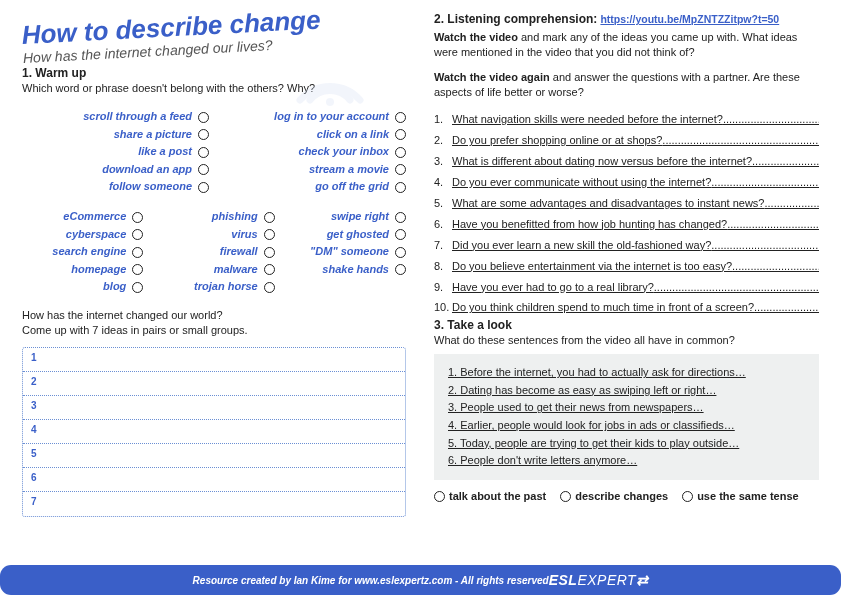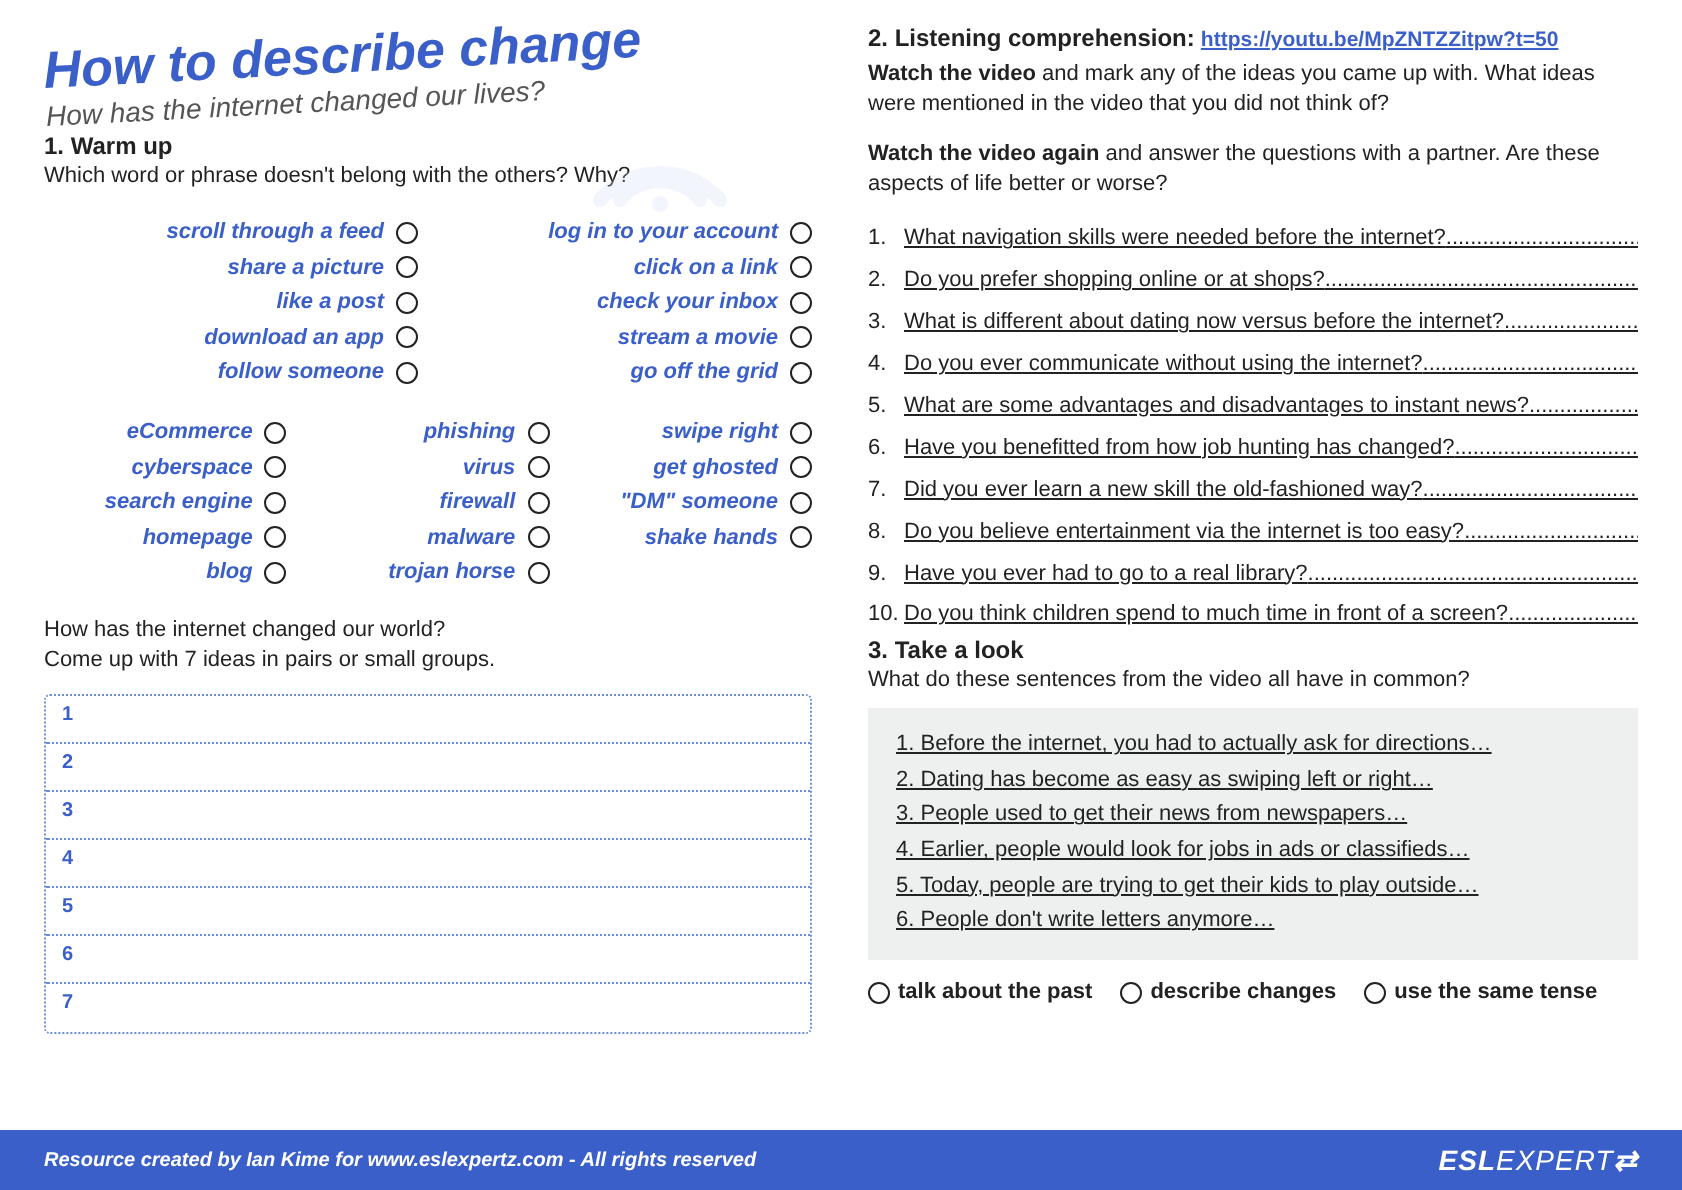--- a/index.html
+++ b/index.html
@@ -116,22 +116,23 @@
 .footer {
   position: absolute;
   bottom: 0; left: 0; right: 0;
   background: #3a5fc8;
   color: #fff;
   font-size: 10px;
   font-style: italic;
   font-weight: bold;
   padding: 7px 22px;
   display: flex;
-  justify-content: space-between;
+  justify-content: center;
   align-items: center;
+  border-radius: 11px;
 }
 .logo { font-style: italic; font-size: 14px; letter-spacing: 0.5px; }
 .logo .bold { font-weight: 900; }
 .logo .light { font-weight: 300; }
 
 .wifi-bg {
   position: absolute;
   left: 280px; top: 40px;
   opacity: 0.25;
 }

